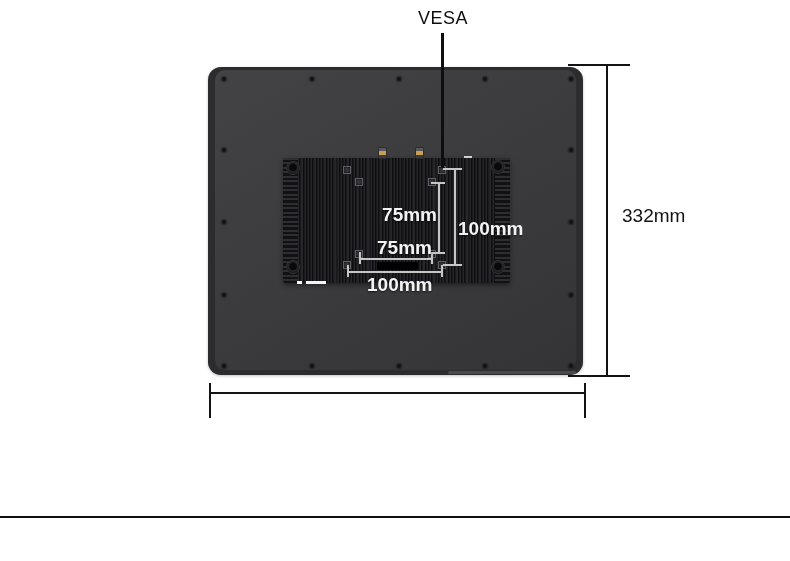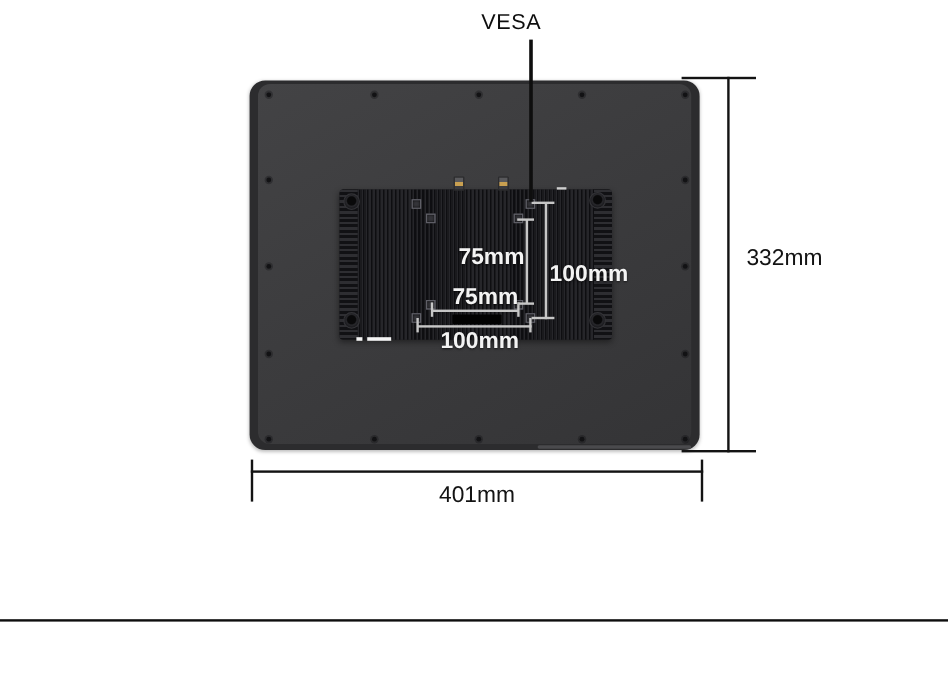--- a/index.html
+++ b/index.html
@@ -3,21 +3,21 @@
 <meta charset="utf-8">
 <style>
   html,body{margin:0;padding:0;background:#ffffff;}
   .canvas{
     position:relative;width:790px;height:561px;background:#ffffff;
     font-family:"Liberation Sans",sans-serif;overflow:hidden;
   }
   .abs{position:absolute;}
 
   
-  .vesa-label{left:384px;top:8px;width:84px;text-align:center;
+  .vesa-label{left:401px;top:8px;width:84px;text-align:center;
     font-size:18px;color:#0e0e0e;letter-spacing:0.5px;}
   .vesa-line{left:441px;top:33px;width:3px;height:135px;background:#0e0e0e;z-index:9;}
 
   
   .monitor{left:208px;top:67px;width:375px;height:308px;border-radius:13px;
     background:#2c2c2e;box-shadow:0 1px 3px rgba(0,0,0,0.25);}
   .panel-inner{position:absolute;left:7px;right:7px;top:3px;bottom:5px;border-radius:10px;
     background:linear-gradient(150deg,#434345 0%,#3c3c3e 45%,#343436 100%);}
   .screw{position:absolute;width:4px;height:4px;border-radius:50%;background:#121214;
     box-shadow:0 0 0 1.5px rgba(18,18,20,0.35);}
@@ -137,16 +137,15 @@
   <div class="abs dim-label-light" style="left:367px;top:274px;">100mm</div>
 
   <div class="abs dimd" style="left:568px;top:64px;width:62px;height:2px;"></div>
   <div class="abs dimd" style="left:568px;top:375px;width:62px;height:2px;"></div>
   <div class="abs dimd" style="left:606px;top:64px;width:2px;height:313px;"></div>
   <div class="abs dim-label-dark" style="left:622px;top:205px;">332mm</div>
 
   <div class="abs dimd" style="left:209px;top:392px;width:377px;height:2px;"></div>
   <div class="abs dimd" style="left:209px;top:383px;width:2px;height:35px;"></div>
   <div class="abs dimd" style="left:584px;top:383px;width:2px;height:35px;"></div>
-  <div class="abs dim-label-dark" style="left:209px;top:402px;width:377px;text-align:center;">401mm</div>
 
   <div class="abs divider"></div>
 </div>
 
 </body></html>

